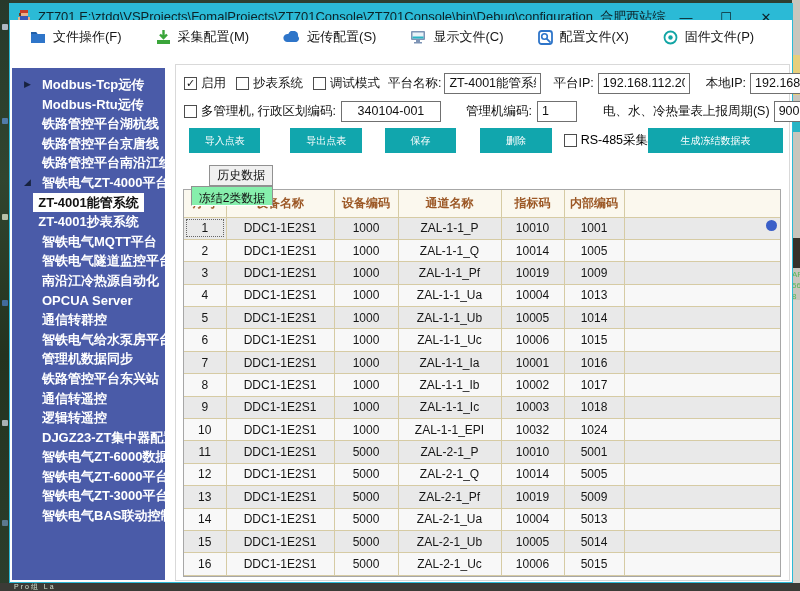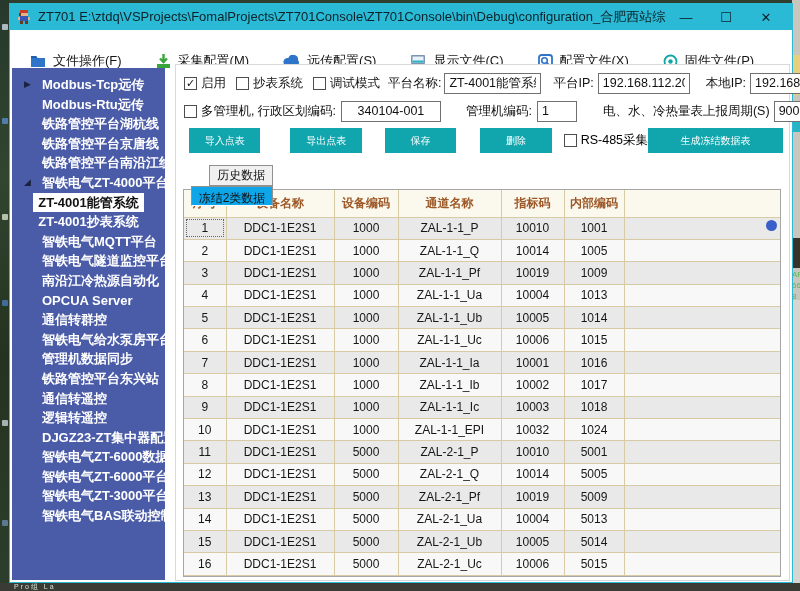--- a/index.html
+++ b/index.html
@@ -27,21 +27,21 @@
 
   
   .titlebar { position:absolute; left:0; top:0; width:100%; height:26px; background:#2bbad6;
     display:flex; align-items:center; padding:0 6px; }
   .titlebar .app-ico { width:16px; height:16px; margin-right:6px; flex:0 0 auto; }
   .titlebar .title-text { font-size:13px; color:#0c2228; white-space:nowrap; overflow:hidden; flex:1 1 auto; }
   .win-ctrl { width:40px; height:26px; display:flex; align-items:center; justify-content:center;
     font-size:13px; color:#0c2228; flex:0 0 auto; cursor:default; }
 
   
-  .toolbar { position:absolute; left:0; top:40px; width:100%; height:34px; background:#ffffff;
+  .toolbar { position:absolute; left:0; top:16px; width:100%; height:34px; background:#ffffff;
     display:flex; align-items:center; padding-left:20px; gap:34px; }
   .tool-item { display:flex; align-items:center; gap:7px; font-size:13px; color:#161616; cursor:default; }
   .tool-item svg { display:block; }
 
   
   .sidebar { position:absolute; left:2px; top:64px; width:153px; height:512px; background:#4a5ba8; padding-top:7px; }
   .side-item { position:relative; height:19.6px; line-height:19.6px; color:#ffffff; font-size:13px; font-weight:600;
     padding-left:30px; white-space:nowrap; cursor:default; }
   .side-item .arrow { position:absolute; left:12px; top:0; font-size:9px; color:#17223f; }
   .side-item.child { padding-left:0; text-align:center; }
@@ -66,21 +66,21 @@
   
   .btn-row { position:absolute; left:8px; right:6px; top:63px; height:25px; display:flex; align-items:center; }
   .tbtn { height:25px; background:#11a6ad; color:#ffffff; border:none; font-size:10px;
     font-family:"Liberation Sans","DejaVu Sans",sans-serif; cursor:default; white-space:nowrap; }
 
   
   .tabs { position:absolute; left:7px; top:100px; height:24px; display:flex; align-items:flex-end;flex-direction:column; }
   .tab { height:21px; line-height:19px; padding:0 7px; font-size:12px; color:#111; background:#f0f0f0;
     border:1px solid #919191; border-left:none; white-space:nowrap; cursor:default; }
   .tab:first-child { border-left:1px solid #919191; }
-  .tab.active { height:20px; line-height:22px; background:#0ea5e9; border-left:1px solid #919191;
+  .tab.active { height:20px; line-height:22px; background:#86efac; border-left:1px solid #919191;
     border-bottom:1px solid #ffffff; position:relative; z-index:2; }
 
   
   .grid-wrap { position:absolute; left:7px; top:124px; width:598px; height:388px;
     border:1px solid #a7a7a7; background:#fff; overflow:hidden; }
   table.grid { border-collapse:collapse; width:596px; table-layout:fixed; }
   .grid th { height:27px; background:#fbf8ee; color:#9c5826; font-size:12px; font-weight:bold;
     border:1px solid #d6cba4; border-top:none; text-align:center; }
   .grid td { height:22.4px; font-size:12px; color:#161616; border:1px solid #d6cba4;
     text-align:center; white-space:nowrap; overflow:hidden; }

